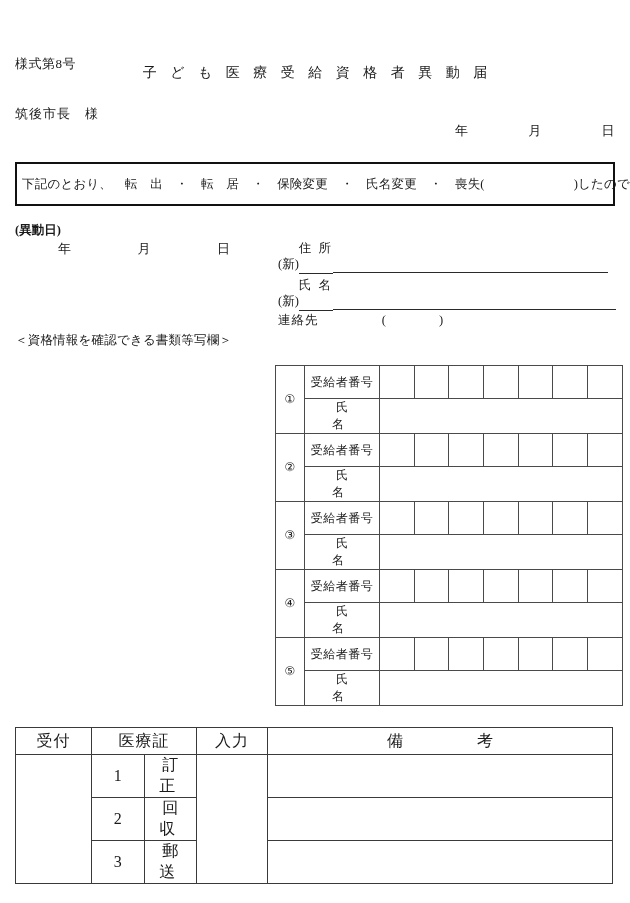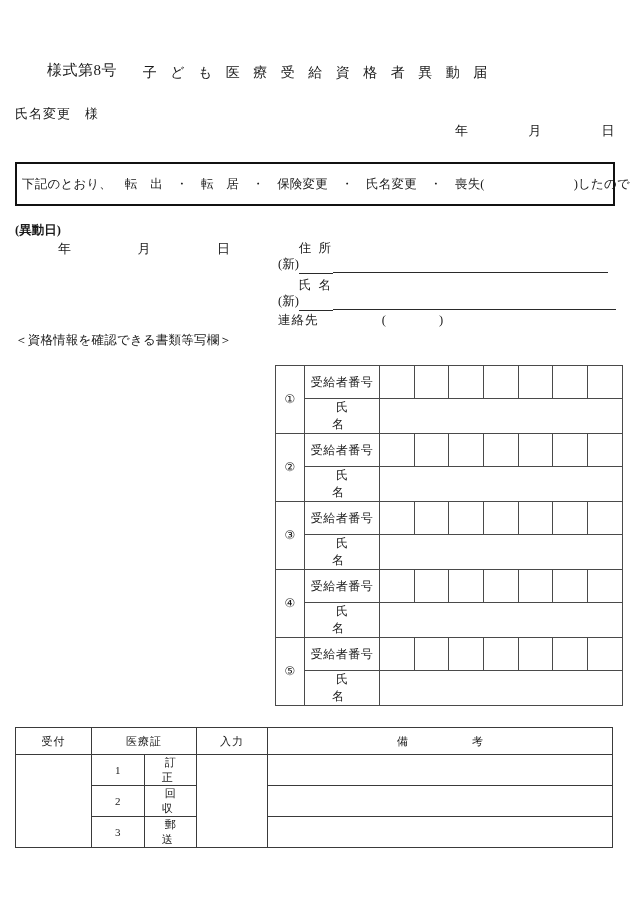--- a/index.html
+++ b/index.html
@@ -18,24 +18,23 @@
   .page {
     position: absolute;
     left: 0; top: 0;
     width: 630px;
     height: 903px;
   }
   .abs { position: absolute; }
 
   
   #form-code {
-    left: 15px; top: 61px;
-    font-size: 15px;
+    left: 15px; top: 55px;
+    font-size: 13px;
     letter-spacing: 0.5px;
-    margin-left: 32px;
   }
   #doc-title {
     left: 0; top: 64px;
     width: 630px;
     text-align: center;
     font-size: 14px;
     letter-spacing: 5px;
     text-indent: 5px;
   }
   #addressee {
@@ -152,21 +151,21 @@
 
   
   #office-table {
     left: 15px; top: 727px;
     width: 598px;
     border-collapse: collapse;
     table-layout: fixed;
   }
   #office-table td {
     border: 1px solid #3a3a3a;
-    font-size: 11px;
+    font-size: 16px;
     text-align: center;
     padding: 0;
     height: 26px;
   }
   td.oh { height: 28px; letter-spacing: 1px; }
   td.col-receipt { width: 75px; }
   td.col-cert-no { width: 32px; font-size: 12px; font-family: "Liberation Serif", serif; }
   td.col-cert-label { width: 77px; letter-spacing: 6px; text-indent: 6px; margin-left: 48px; }
   td.col-input { width: 70px; margin-left: 28px; }
   td.col-remarks { width: 344px; letter-spacing: 14px; text-indent: 14px; }
@@ -179,21 +178,21 @@
   td.remarks-body.first { border-top: 1px solid #3a3a3a; }
   td.remarks-body.last { border-bottom: 1px solid #3a3a3a; }
 </style>
 </head>
 <body>
 
 <div class="page">
 
   <div class="abs" id="form-code">様式第8号</div>
   <div class="abs" id="doc-title">子 ど も 医 療 受 給 資 格 者 異 動 届</div>
-  <div class="abs" id="addressee">氏名変更　様</div>
+  <div class="abs" id="addressee">筑後市長　様</div>
 
   <div class="abs" id="header-date">
     <span>年</span>
     <span>月</span>
     <span>日</span>
   </div>
 
   <div class="abs" id="declaration-box">
     <div id="declaration-text">下記のとおり、　転　出　・　転　居　・　保険変更　・　氏名変更　・　喪失(　　　　　　　)したので届け出ます。</div>
   </div>

